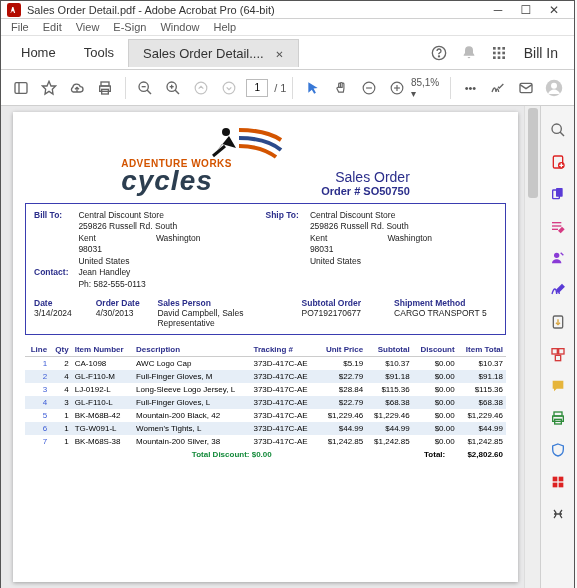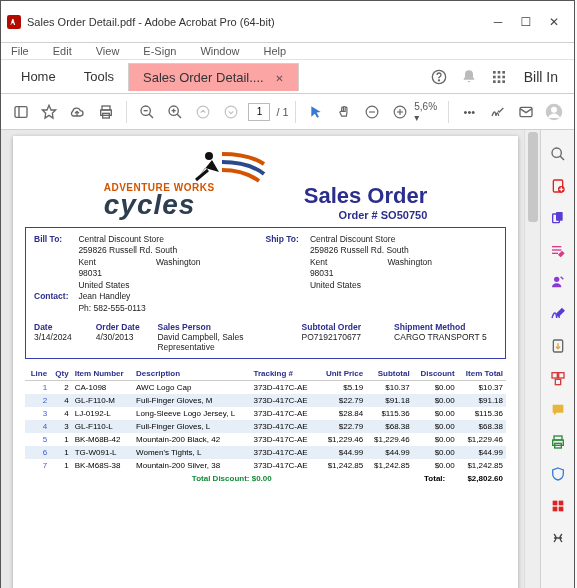--- a/index.html
+++ b/index.html
@@ -1,26 +1,26 @@
 <!DOCTYPE html>
 <html><head>
 <meta charset="utf-8">
 <style>
   * { margin: 0; padding: 0; box-sizing: border-box; font-family: "Segoe UI", Arial, sans-serif; }
   body { width: 577px; height: 588px; background: #f9f9f9; overflow: hidden; }
   .win { width: 575px; border: 1px solid #555; background: #fff; }
-  .titlebar { display: flex; align-items: center; height: 42px; padding: 0 6px; border-bottom: 1px solid #d0d0d0; font-size: 11px; }
+  .titlebar { display: flex; align-items: center; height: 18px; padding: 0 6px; border-bottom: 1px solid #d0d0d0; font-size: 11px; }
   .titlebar .appicon { width: 14px; height: 14px; margin-right: 6px; }
   .titlebar .t-title { flex: 1; color: #333; }
   .titlebar .wbtn { width: 28px; text-align: center; color: #444; font-size: 12px; cursor: pointer; }
-  .menubar { display: flex; gap: 24px; padding: 2px 10px; font-size: 11px; color: #575757; border-bottom: 1px solid #e2e2e2; }
+  .menubar { display: flex; gap: 14px; padding: 2px 10px; font-size: 11px; color: #575757; border-bottom: 1px solid #e2e2e2; }
   .menubar span { cursor: pointer; }
   .tabsrow { display: flex; align-items: center; height: 34px; border-bottom: 1px solid #cfcfcf; padding: 0 6px; }
   .tab { padding: 6px 14px; font-size: 13px; color: #333; cursor: pointer; text-align: center; }
-  .tab.active { background: #fca5a5; border-top: 1px solid #cfcfcf; border-left: 1px solid #cfcfcf; border-right: 1px solid #cfcfcf; position: relative; top: 0; }
+  .tab.active { background: #e5e5e5; border-top: 1px solid #cfcfcf; border-left: 1px solid #cfcfcf; border-right: 1px solid #cfcfcf; position: relative; top: 0; }
   .tab .close { margin-left: 8px; color: #555; font-size: 10px; }
   .tabsrow .flex { flex: 1; }
   .tbtn { width: 22px; height: 22px; margin: 0 4px; display: inline-flex; align-items: center; justify-content: center; color: #555; border-radius: 3px; cursor: pointer; }
   .signin { font-size: 14px; color: #333; padding: 0 10px; cursor: pointer; }
   .toolbar { display: flex; align-items: center; height: 36px; border-bottom: 1px solid #cfcfcf; padding: 0 6px; font-size: 11px; color: #555; }
   .sep { width: 1px; height: 22px; background: #dcdcdc; margin: 0 6px; }
   .pgbox { width: 22px; height: 18px; border: 1px solid #bbb; text-align: center; font-size: 10px; margin: 0 3px; }
   .zoom { font-size: 10px; border: 0; background: transparent; color: #555; }
   .content { display: flex; height: 484px; background: #e9e9ea; }
   .page-wrap { flex: 1; display: flex; justify-content: center; align-items: flex-start; padding: 6px 0 0 6px; overflow: hidden; }
@@ -28,21 +28,21 @@
   .rightbar { width: 34px; background: #f4f4f4; border-left: 1px solid #d0d0d0; display: flex; flex-direction: column; align-items: center; padding-top: 8px; }
   .rightbar .ricon { width: 20px; height: 20px; margin: 6px 0; cursor: pointer; display: flex; align-items: center; justify-content: center; }
   .scrollbar { width: 16px; background: #eee; border-left: 1px solid #ddd; position: relative; }
   .thumbv { position: absolute; top: 2px; left: 3px; width: 10px; height: 90px; background: #c7c7c7; border-radius: 3px; }
 
   
   .logo-row { display: flex; align-items: flex-end; justify-content: center; }
   .brand-top { color: #d35400; font-weight: bold; font-size: 10px; letter-spacing: .5px; }
   .brand-cycles { color: #2c3e50; font-weight: bold; font-size: 28px; letter-spacing: 1px; font-style: italic; margin-top: -4px; }
   .ordertitle { text-align: right; }
-  .ot1 { color: #2b2e8b; font-weight: bold; font-size: 22px; }
+  .ot1 { color: #2b2e8b; font-weight: normal; font-size: 14px; }
   .ot2 { color: #2b2e8b; font-weight: bold; font-size: 11px; }
   .addrbox { border: 1px solid #3a3db0; padding: 6px 8px; margin-top: 6px; font-size: 8.5px; color: #222; }
   .addrgrid { display: flex; justify-content: space-between; }
   .addrcol { flex: 1; }
   .lbl { color: #2b2e8b; font-weight: bold; display: inline-block; width: 42px; vertical-align: top; }
   .addrlines { display: inline-block; vertical-align: top; line-height: 1.35; }
   .inforow { display: flex; margin-top: 8px; font-size: 8.5px; }
   .inforow .cell { flex: 1; }
   .inforow .hd { color: #2b2e8b; font-weight: bold; }
 
@@ -190,21 +190,21 @@
           <line x1="7" y1="12" x2="17" y2="12"></line>
         </svg>
       </div>
     <div class="tbtn">
         <svg width="14" height="14" viewBox="0 0 24 24" fill="none" stroke="#666" stroke-width="2">
           <circle cx="12" cy="12" r="10"></circle>
           <line x1="7" y1="12" x2="17" y2="12"></line>
           <line x1="12" y1="7" x2="12" y2="17"></line>
         </svg>
       </div>
-    <span class="zoom"><span>5,6%</span> ▾</span>
+    <span class="zoom"><span>85,1%</span> ▾</span>
     <div class="sep"></div>
     <div class="tbtn">•••</div>
     <div class="flex" style="flex:1"></div>
     <div class="tbtn">
         <svg width="16" height="16" viewBox="0 0 24 24" fill="none" stroke="#666" stroke-width="2">
           <path d="M3 18c3-8 5-8 6 0 1-6 3-6 4 0M20 6l-6 6-2-2"></path>
         </svg>
       </div>
     <div class="tbtn">
         <svg width="16" height="16" viewBox="0 0 24 24" fill="none" stroke="#666" stroke-width="2">

